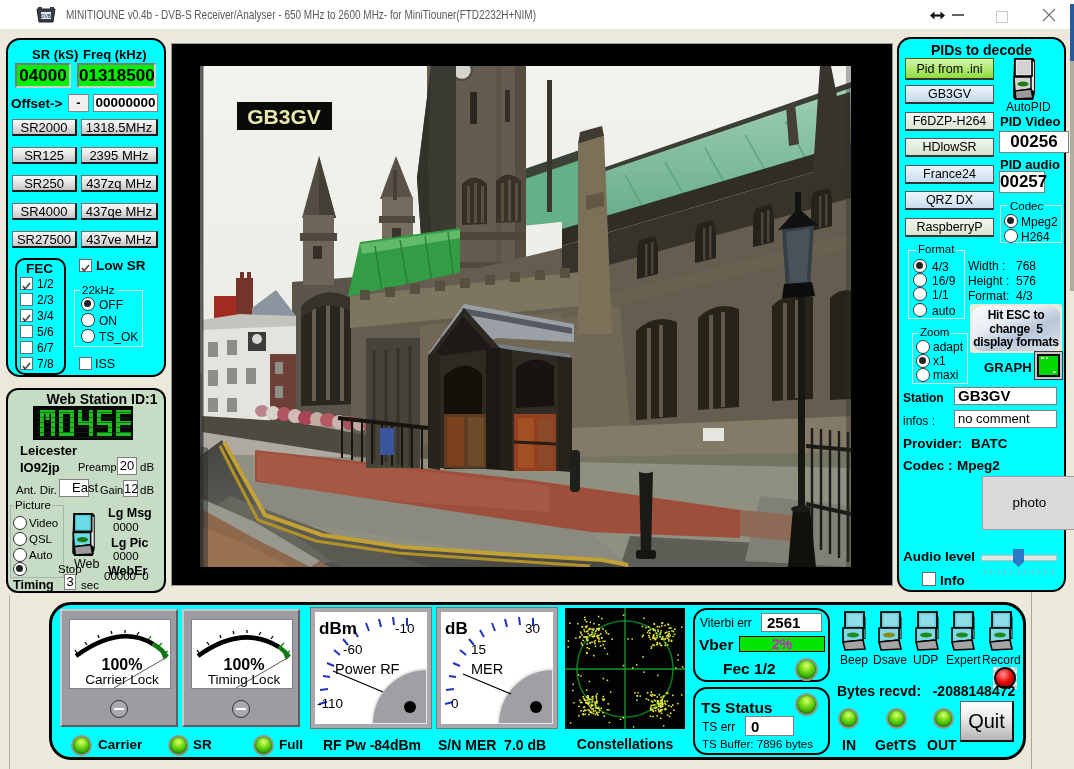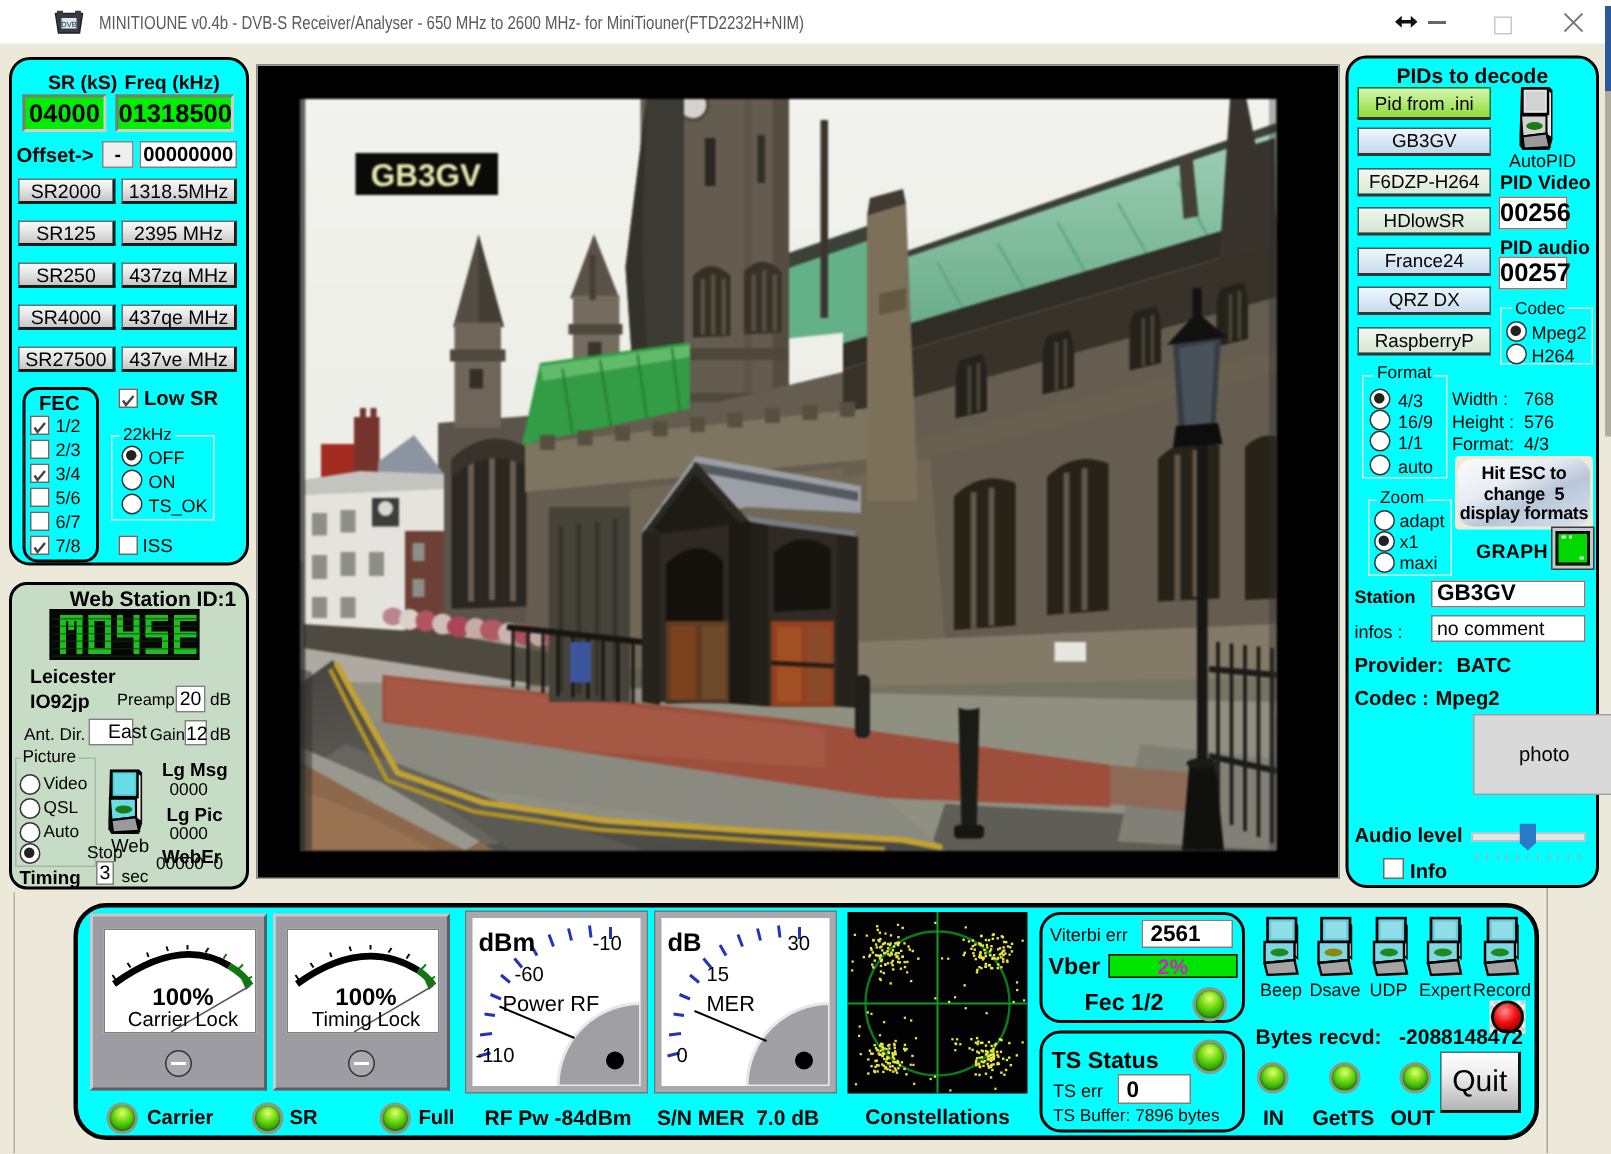--- a/index.html
+++ b/index.html
@@ -498,21 +498,21 @@
       <polygon points="3,1 22,1 24,3 24,36 22,43 4,43 2,40 2,34" fill="#0a0a0a"></polygon>
       <polygon points="20,3 23,5 23,34 20,32" fill="#e8e8e8"></polygon>
       <rect x="4" y="2" width="17" height="17" fill="#e6e6e6" stroke="#000" stroke-width="1.6"></rect>
       <rect x="6" y="4" width="13" height="13" fill="#d2d2d2"></rect>
       <polygon points="3,20 20,20 20,32 4,34" fill="#d2d2d2" stroke="#000" stroke-width="1.4"></polygon>
       <ellipse cx="12" cy="27" rx="5.5" ry="2.6" fill="#1e7a14"></ellipse>
       <polygon points="4,34 20,32 22,41 5,42" fill="#9a9a9a" stroke="#000" stroke-width="1.4"></polygon>
     </svg></div>
 <div class="abs" style="left:1006px;top:100px;font-size:12px;">AutoPID</div>
 <div class="abs b" style="left:1000px;top:114px;font-size:13px;">PID Video</div>
-<div class="whitebox" style="left:999px;top:131px;width:46px;height:22px;font-size:17px;font-weight:bold;text-align:center;line-height:20px;">00256</div>
+<div class="whitebox" style="left:999px;top:131px;width:70px;height:22px;font-size:17px;font-weight:bold;text-align:center;line-height:20px;">00256</div>
 <div class="abs b" style="left:1000px;top:157px;font-size:13px;">PID audio</div>
 <div class="whitebox" style="left:999px;top:171px;width:46px;height:22px;font-size:17px;font-weight:bold;text-align:center;line-height:20px;">00257</div>
 <div class="grp" style="left:1000px;top:205px;width:62px;height:38px;"></div>
 <div class="abs" style="left:1008px;top:200px;font-size:11.5px;background:#00ffff;padding:0 2px;">Codec</div>
 <div class="rad sel" style="left:1004px;top:214px;"></div>
 <div class="abs" style="left:1021px;top:215px;font-size:12px;">Mpeg2</div>
 <div class="rad" style="left:1004px;top:229px;"></div>
 <div class="abs" style="left:1021px;top:230px;font-size:12px;">H264</div>
 
 <div class="grp" style="left:908px;top:250px;width:57px;height:69px;"></div>

